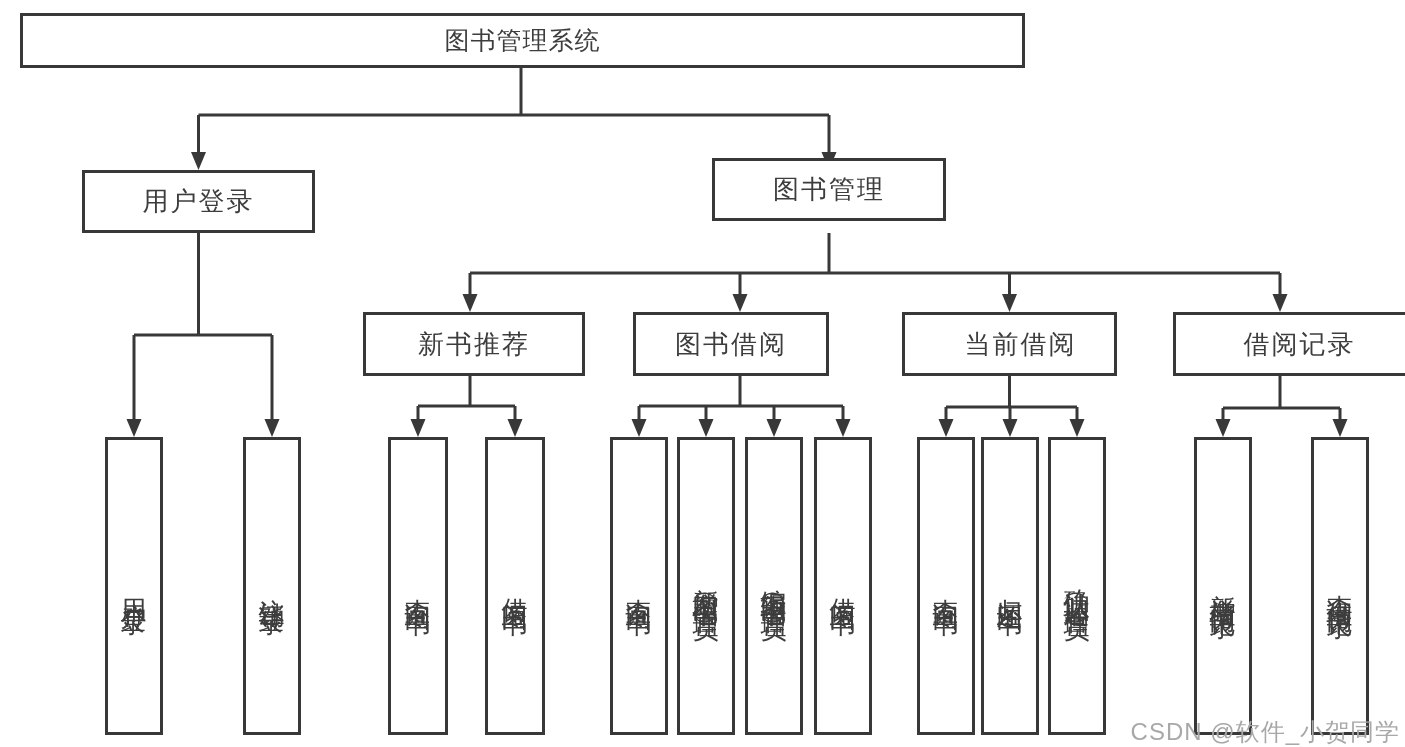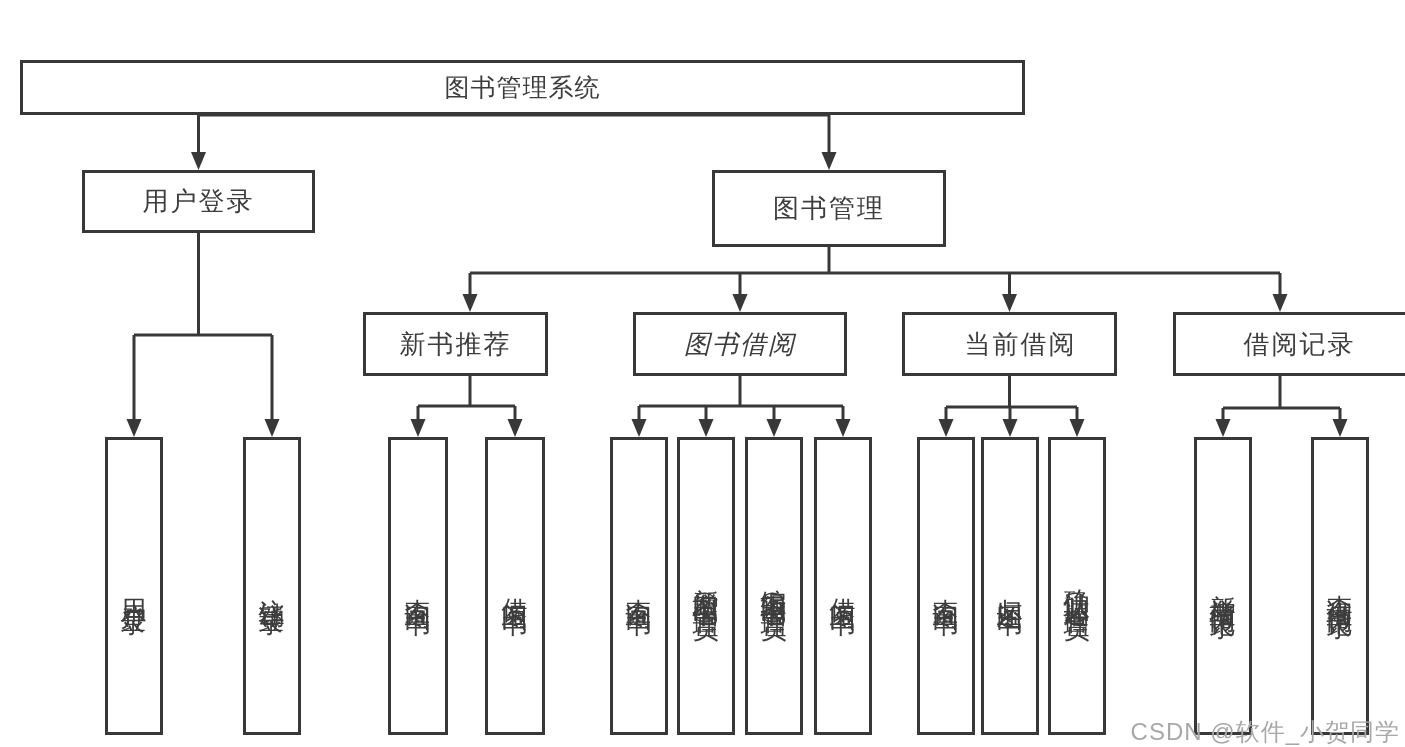--- a/index.html
+++ b/index.html
@@ -40,21 +40,21 @@
     border: 3px solid var(--line);
     background: var(--background);
     color: var(--text);
     display: flex;
     align-items: center;
     justify-content: center;
     font-size: 26px;
     letter-spacing: 2px;
     white-space: nowrap;
   }
-  .node.root { font-size: 25px; letter-spacing: 1px; margin-top: 47px; }
+  .node.root { font-size: 25px; letter-spacing: 1px; }
 
   .leaf {
     position: absolute;
     top: 437px;
     height: 298px;
     border: 3px solid var(--line);
     background: var(--background);
     color: var(--text);
     display: flex;
     align-items: center;
@@ -129,24 +129,24 @@
     <g>
       <path d="M1280 376 V408 M1223 408 H1340 M1223 408 V422 M1340 408 V422"></path>
       <polygon points="1215.5,419 1230.5,419 1223,437"></polygon>
       <polygon points="1332.5,419 1347.5,419 1340,437"></polygon>
     </g>
   </svg>
 
   <div class="node root" style="left:20px; top:13px; width:1005px; height:55px;">图书管理系统</div>
 
   <div class="node" style="left:82px; top:170px; width:233px; height:63px;">用户登录</div>
-  <div class="node" style="left:712px; top:170px; width:234px; height:77px;">图书管理</div>
+  <div class="node" style="left:712px; top:158px; width:234px; height:63px;">图书管理</div>
 
-  <div class="node" style="left:363px; top:312px; width:185px; height:64px;">新书推荐</div>
-  <div class="node" style="left:633px; top:312px; width:214px; height:64px;font-style:italic;">图书借阅</div>
+  <div class="node" style="left:363px; top:312px; width:222px; height:64px;">新书推荐</div>
+  <div class="node" style="left:633px; top:312px; width:196px; height:64px;">图书借阅</div>
   <div class="node" style="left:902px; top:312px; width:215px; height:64px;padding-left:22px;">当前借阅</div>
   <div class="node" style="left:1173px; top:312px; width:253px; height:64px;">借阅记录</div>
 
   <div class="leaf" style="left:105px; width:58px;">用户登录</div>
   <div class="leaf" style="left:243px; width:58px;">注销登录</div>
 
   <div class="leaf" style="left:388px; width:60px;">查询图书</div>
   <div class="leaf" style="left:485px; width:60px;">借阅图书</div>
 
   <div class="leaf" style="left:610px; width:58px;">查询图书</div>

